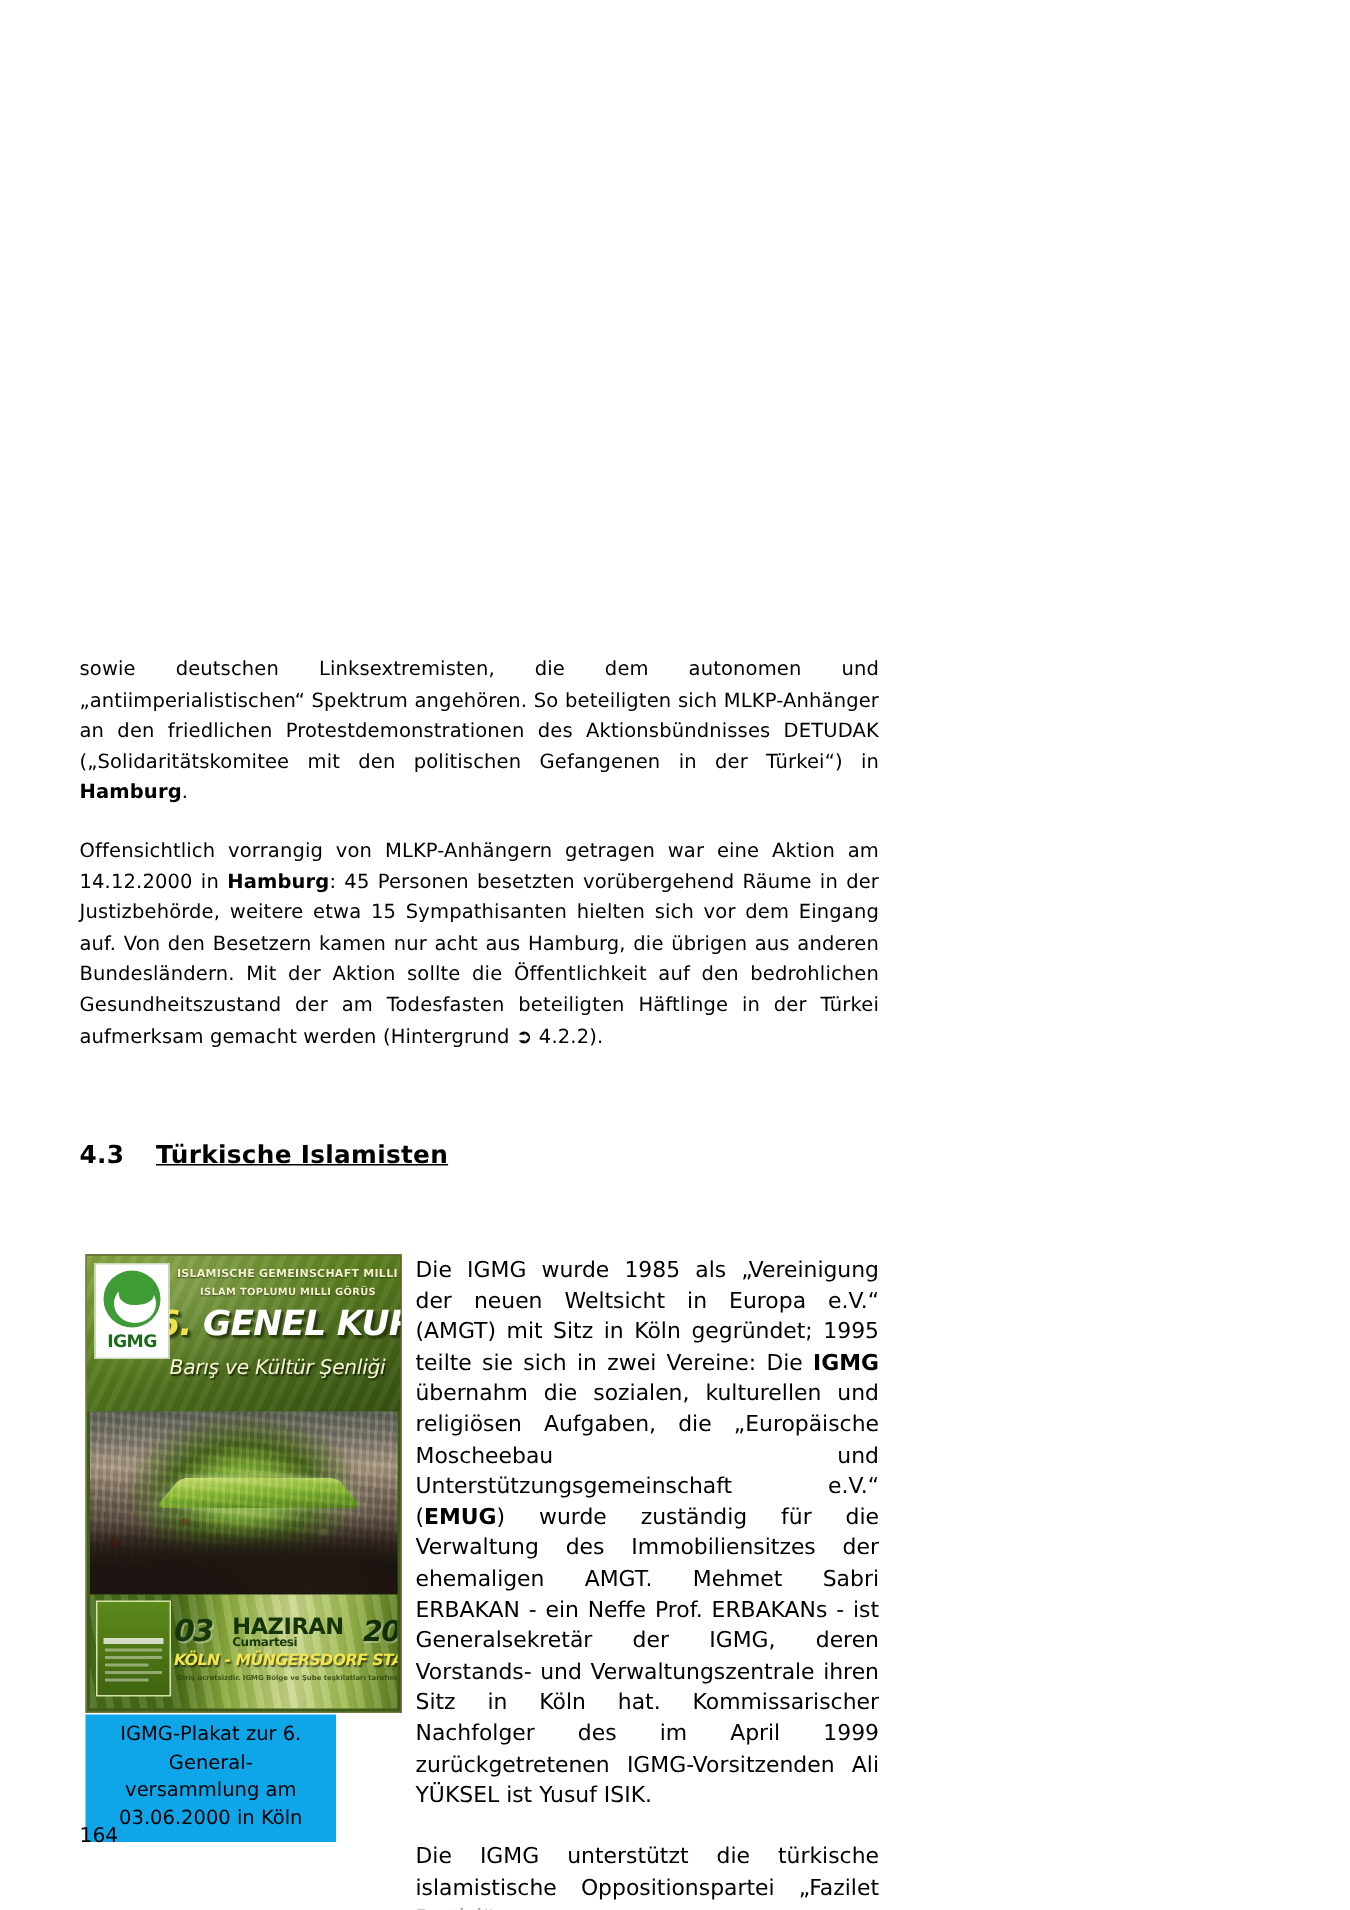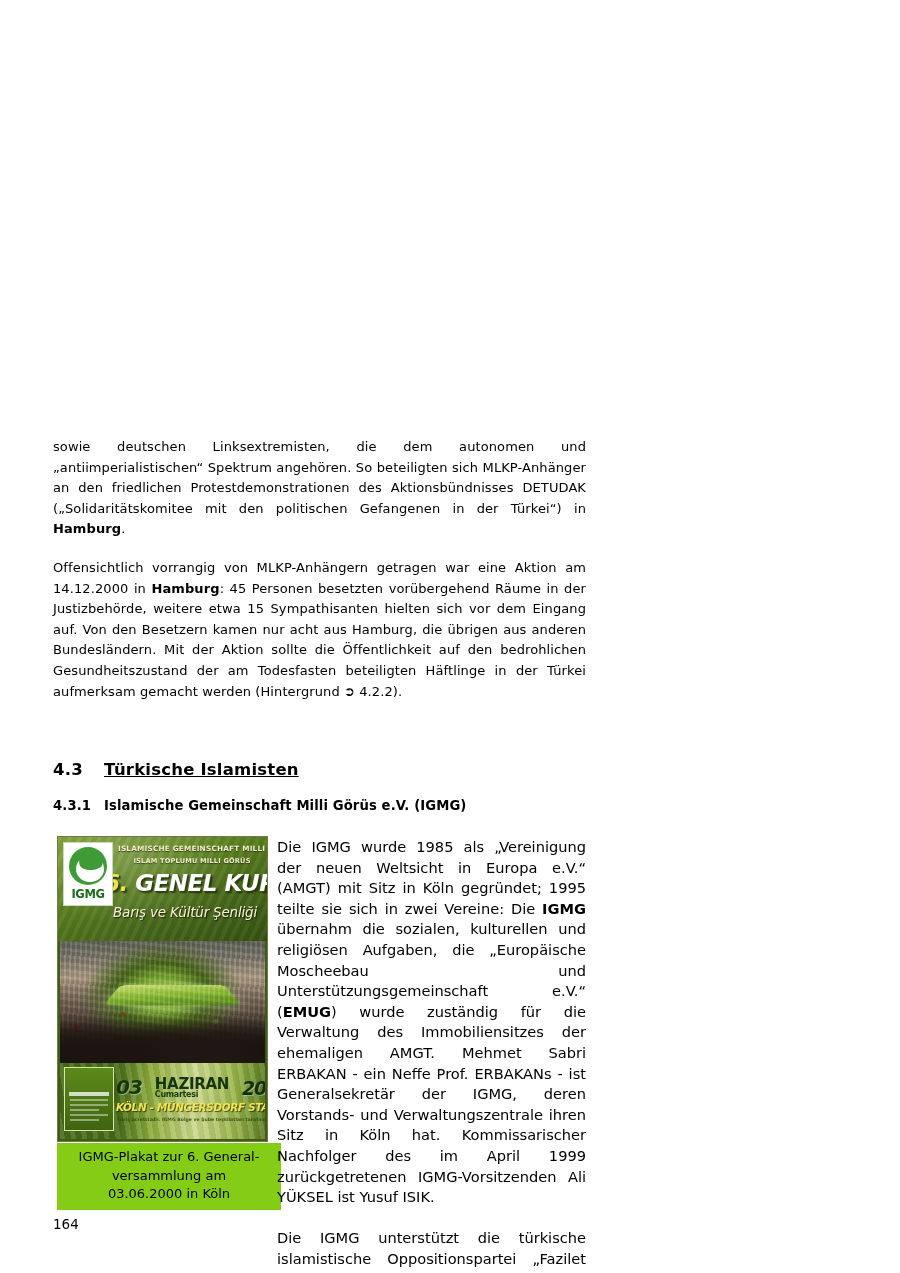--- a/index.html
+++ b/index.html
@@ -329,22 +329,22 @@
     font-weight: bold;
     color: #2f4410;
     letter-spacing: 0px;
     white-space: nowrap;
     z-index: 2;
     opacity: .85;
   }
 
   .caption {
     margin-top: 1px;
-    width: 224px;
-    background: #84cc16;
+    width: 167px;
+    background: #0ea5e9;
     box-sizing: border-box;
     padding: 5px 4px 6px 4px;
     text-align: center;
     font-size: 13px;
     line-height: 18.5px;
     color: #000;
   }
   .caption .l1 { display: block; }
 
   
@@ -376,21 +376,20 @@
 <div class="page">
 
   <div class="content">
     <p class="body-text"><span>sowie deutschen Linksextremisten, die dem autonomen und „antiimperialistischen“ Spektrum angehören. So beteiligten sich MLKP-Anhänger an den friedlichen Protestdemonstrationen des Aktionsbündnisses DETUDAK („Solidaritätskomitee mit den politischen Gefangenen in der Türkei“) in </span><b>Hamburg</b><span>.</span></p>
 
     <p class="body-text"><span>Offensichtlich vorrangig von MLKP-Anhängern getragen war eine Aktion am 14.12.2000 in </span><b>Hamburg</b><span>: 45 Personen besetzten vorübergehend Räume in der Justizbehörde, weitere etwa 15 Sympathisanten hielten sich vor dem Eingang auf. Von den Besetzern kamen nur acht aus Hamburg, die übrigen aus anderen Bundesländern. Mit der Aktion sollte die Öffentlichkeit auf den bedrohlichen Gesundheitszustand der am Todesfasten beteiligten Häftlinge in der Türkei aufmerksam gemacht werden (Hintergrund </span><span>➲</span><span> 4.2.2).</span></p>
   </div>
 
   <h2 class="h2"><span class="num">4.3</span><span>Türkische Islamisten</span></h2>
 
-  <h3 class="h3"><span class="num">4.3.1</span><span>Islamische Gemeinschaft Milli Görüs e.V. (IGMG)</span></h3>
 
   <div class="figure">
     <div class="poster">
 
       <div class="hdr"></div>
 
       <div class="logo-box">
         <div class="logo-mark">
           <div class="ring"></div>
           <div class="cut"></div>

